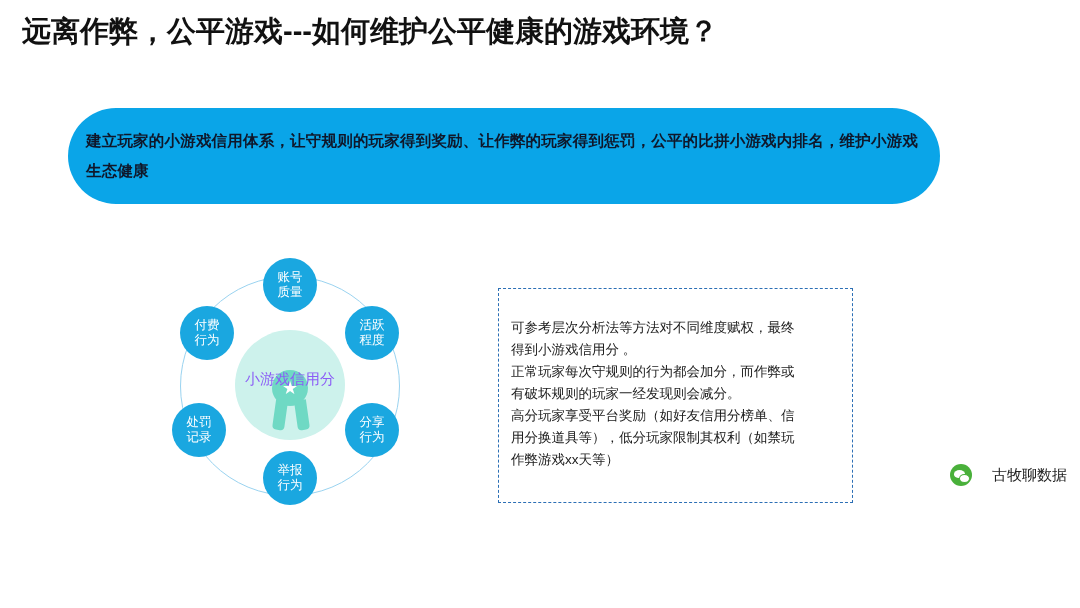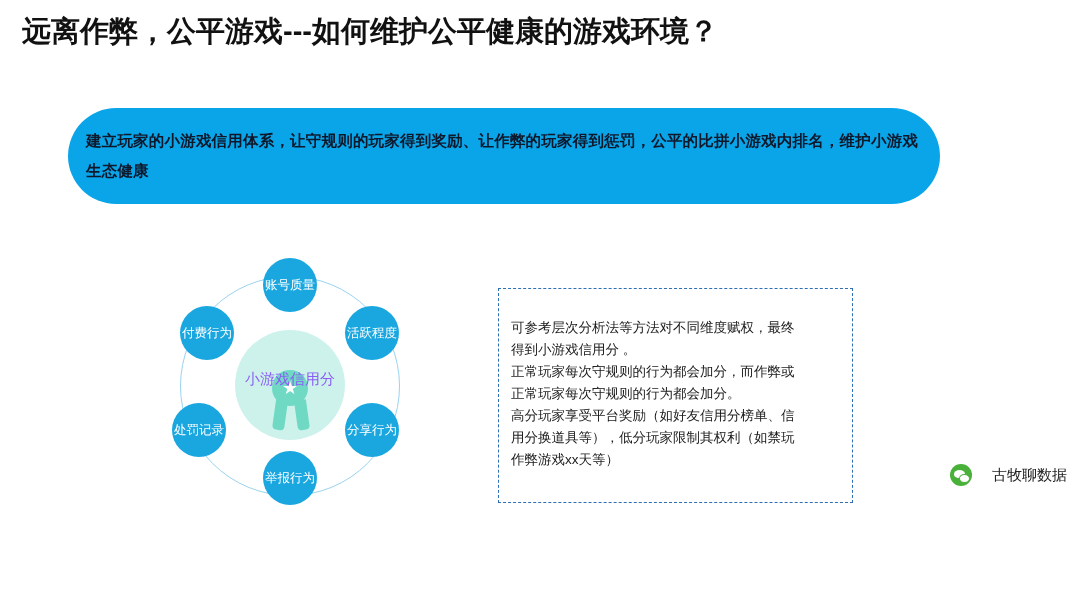--- a/index.html
+++ b/index.html
@@ -122,20 +122,21 @@
   .node {
     position: absolute;
     width: 54px;
     height: 54px;
     border-radius: 50%;
     background: #1aa7e0;
     color: #ffffff;
     font-size: 12.5px;
     line-height: 15px;
     display: flex;
+    flex-direction: column;
     align-items: center;
     justify-content: center;
     text-align: center;
     font-weight: normal;
   }
   .node span { display: block; }
   .n-top    { left: 123px; top: 10px; }
   .n-tr     { left: 205px; top: 58px; }
   .n-br     { left: 205px; top: 155px; }
   .n-bottom { left: 123px; top: 203px; }
@@ -244,21 +245,21 @@
       <span>付费</span>
       <span>行为</span>
     </div>
   </div>
 
   <div class="notebox">
     <div class="note-text">
       <p>可参考层次分析法等方法对不同维度赋权，最终</p>
       <p>得到小游戏信用分 。</p>
       <p>正常玩家每次守规则的行为都会加分，而作弊或</p>
-      <p>正常玩家每次守规则的行为都会加分。</p>
+      <p>有破坏规则的玩家一经发现则会减分。</p>
       <p>高分玩家享受平台奖励（如好友信用分榜单、信</p>
       <p>用分换道具等），低分玩家限制其权利（如禁玩</p>
       <p>作弊游戏xx天等）</p>
     </div>
   </div>
 
   <div class="footer">
     <div class="wechat-icon"></div>
     <div class="footer-text">古牧聊数据</div>
   </div>

